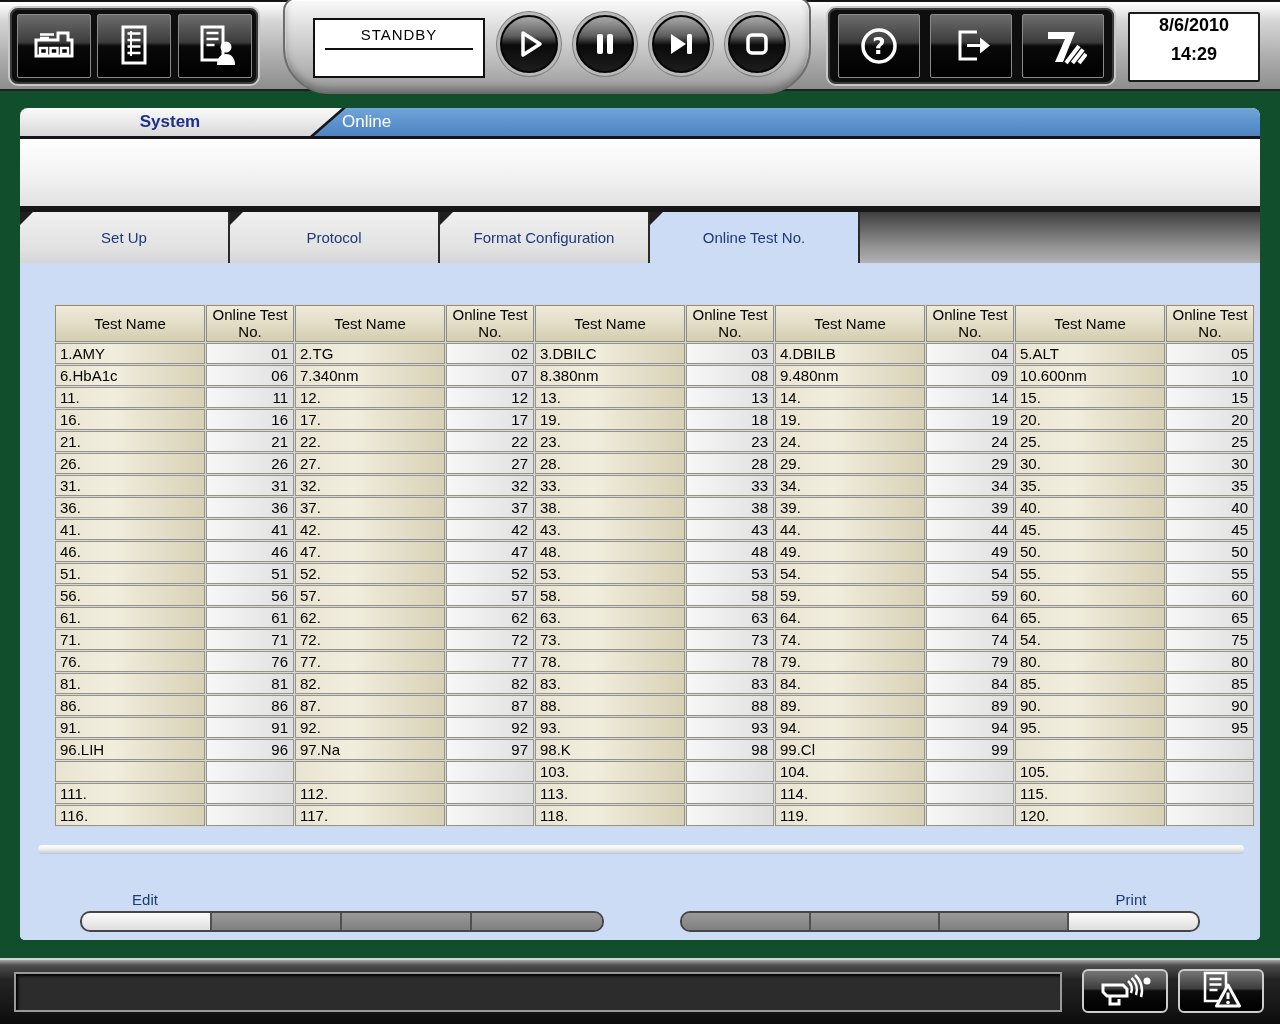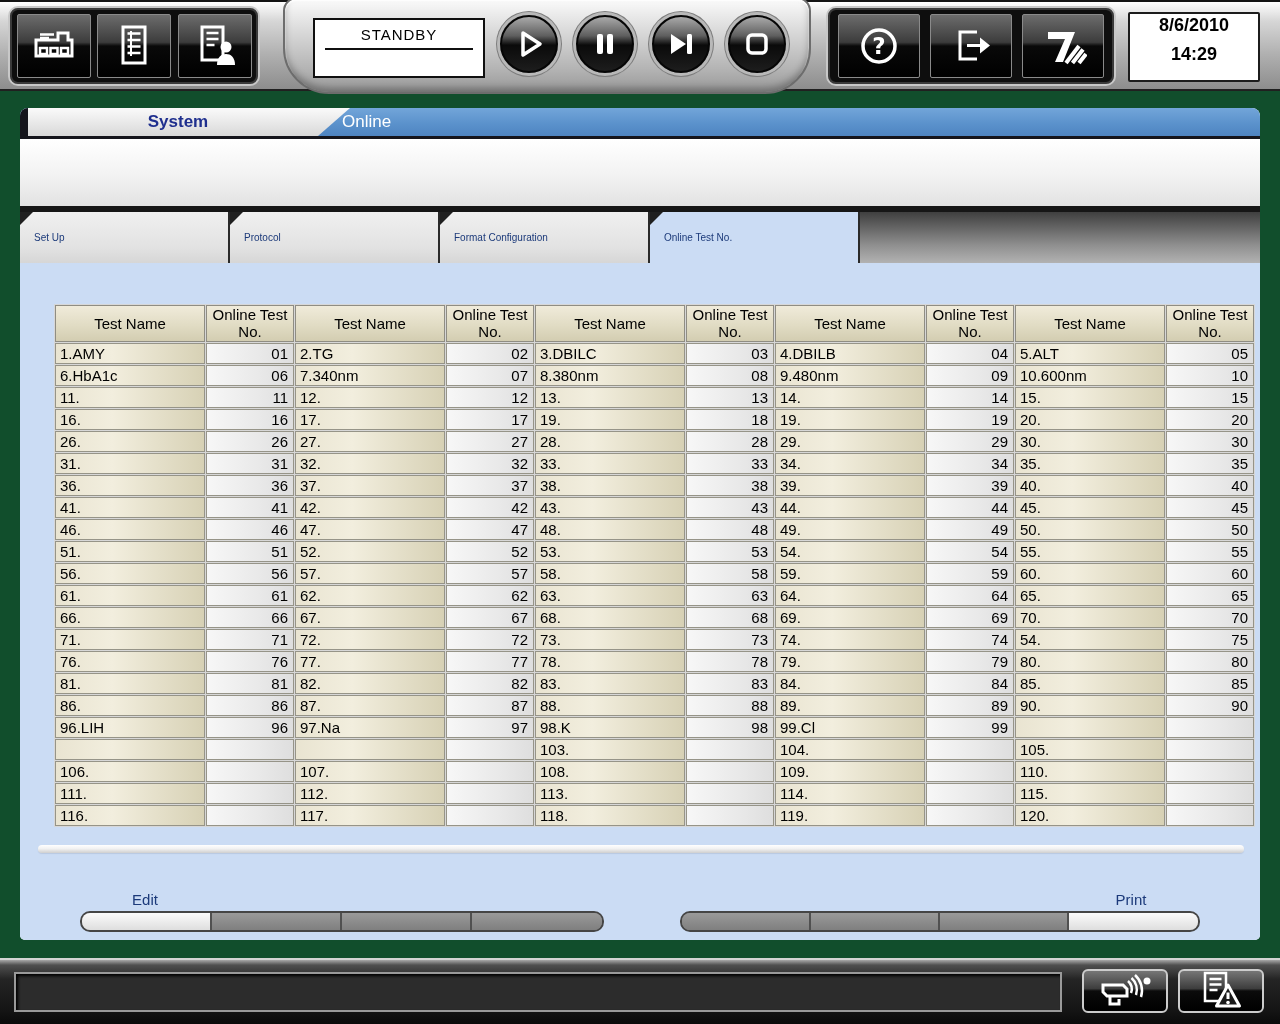--- a/index.html
+++ b/index.html
@@ -42,32 +42,32 @@
   
   .content{position:absolute;left:20px;top:108px;width:1240px;height:832px;background:#fff;
     border-radius:8px 8px 5px 5px;overflow:hidden;}
   .page-header{position:absolute;top:0;left:0;right:0;height:28px;
     background:linear-gradient(180deg,#72a5d9 0%,#5b92cc 55%,#4e84c1 100%);
     border-bottom:3px solid #15151c;}
   .sys-tab-border{position:absolute;left:0;top:0;height:28px;width:326px;background:#15151c;
     clip-path:polygon(0 0,326px 0,294px 100%,0 100%);}
   .system-tab{position:absolute;left:0;top:0;height:28px;width:322px;
     background:linear-gradient(180deg,#fafafa 0%,#e6e6e6 60%,#d8d8d8 100%);
-    clip-path:polygon(0 0,322px 0,290px 100%,0 100%);cursor:pointer;margin-left:8px;}
+    clip-path:polygon(0 0,322px 0,290px 100%,0 100%);cursor:pointer;}
   .system-tab span{display:block;width:300px;text-align:center;line-height:27px;
     font-weight:bold;font-size:17px;color:#1f2f8e;}
   .online-title{position:absolute;left:322px;right:0;top:0;text-align:left;line-height:27px;
     font-weight:normal;font-size:17px;color:#ffffff;}
   .white-zone{position:absolute;top:31px;left:0;right:0;height:67px;
     background:linear-gradient(180deg,#ffffff 0%,#f2f2f2 55%,#e2e2e2 100%);}
   .black-strip{position:absolute;top:98px;left:0;right:0;height:6px;background:#161616;}
   .subtabs{position:absolute;top:104px;left:0;right:0;height:51px;display:flex;}
   .subtab{position:relative;width:210px;box-sizing:border-box;border-right:2px solid #2a2a2a;
     background:linear-gradient(180deg,#f0f0f0 0%,#e2e2e2 70%,#d6d6d6 100%);cursor:pointer;
-    line-height:51px;font-size:10px;color:#1c3a7a;padding-left:14px;}
+    text-align:center;line-height:51px;font-size:15px;color:#1c3a7a;}
   .subtab::before{content:"";position:absolute;left:0;top:0;width:0;height:0;
     border-top:13px solid #1f1f1f;border-right:13px solid transparent;}
   .subtab.active{background:#cbdcf4;}
   .subtab-filler{flex:1;background:linear-gradient(180deg,#3f3f3f 0%,#8f8f8f 65%,#b2b2b2 100%);}
   .main-blue{position:absolute;top:155px;left:0;right:0;height:677px;background:#cbdcf4;}
   
   .ot-table{position:absolute;left:21px;top:41px;border-collapse:separate;border-spacing:1px;
     background:#d7d7d7;table-layout:fixed;margin-left:13px;}
   .ot-table th{height:36px;background:linear-gradient(180deg,#f0ebda 0%,#e1dcc4 55%,#d3cdb1 100%);
     border:1px solid #8f8d83;font-size:15px;font-weight:normal;color:#000;line-height:1.15;
@@ -312,20 +312,32 @@
             <td class="name">17.</td>
             <td class="no">17</td>
             <td class="name">19.</td>
             <td class="no">18</td>
             <td class="name">19.</td>
             <td class="no">19</td>
             <td class="name">20.</td>
             <td class="no">20</td>
           </tr>
           <tr>
+            <td class="name">21.</td>
+            <td class="no">21</td>
+            <td class="name">22.</td>
+            <td class="no">22</td>
+            <td class="name">23.</td>
+            <td class="no">23</td>
+            <td class="name">24.</td>
+            <td class="no">24</td>
+            <td class="name">25.</td>
+            <td class="no">25</td>
+          </tr>
+          <tr>
             <td class="name">26.</td>
             <td class="no">26</td>
             <td class="name">27.</td>
             <td class="no">27</td>
             <td class="name">28.</td>
             <td class="no">28</td>
             <td class="name">29.</td>
             <td class="no">29</td>
             <td class="name">30.</td>
             <td class="no">30</td>
@@ -408,32 +420,20 @@
             <td class="name">62.</td>
             <td class="no">62</td>
             <td class="name">63.</td>
             <td class="no">63</td>
             <td class="name">64.</td>
             <td class="no">64</td>
             <td class="name">65.</td>
             <td class="no">65</td>
           </tr>
           <tr>
-            <td class="name">66.</td>
-            <td class="no">66</td>
-            <td class="name">67.</td>
-            <td class="no">67</td>
-            <td class="name">68.</td>
-            <td class="no">68</td>
-            <td class="name">69.</td>
-            <td class="no">69</td>
-            <td class="name">70.</td>
-            <td class="no">70</td>
-          </tr>
-          <tr>
             <td class="name">71.</td>
             <td class="no">71</td>
             <td class="name">72.</td>
             <td class="no">72</td>
             <td class="name">73.</td>
             <td class="no">73</td>
             <td class="name">74.</td>
             <td class="no">74</td>
             <td class="name">54.</td>
             <td class="no">75</td>
@@ -468,20 +468,32 @@
             <td class="name">87.</td>
             <td class="no">87</td>
             <td class="name">88.</td>
             <td class="no">88</td>
             <td class="name">89.</td>
             <td class="no">89</td>
             <td class="name">90.</td>
             <td class="no">90</td>
           </tr>
           <tr>
+            <td class="name">91.</td>
+            <td class="no">91</td>
+            <td class="name">92.</td>
+            <td class="no">92</td>
+            <td class="name">93.</td>
+            <td class="no">93</td>
+            <td class="name">94.</td>
+            <td class="no">94</td>
+            <td class="name">95.</td>
+            <td class="no">95</td>
+          </tr>
+          <tr>
             <td class="name">96.LIH</td>
             <td class="no">96</td>
             <td class="name">97.Na</td>
             <td class="no">97</td>
             <td class="name">98.K</td>
             <td class="no">98</td>
             <td class="name">99.Cl</td>
             <td class="no">99</td>
             <td class="name"></td>
             <td class="no"></td>
@@ -489,32 +501,20 @@
           <tr>
             <td class="name"></td>
             <td class="no"></td>
             <td class="name"></td>
             <td class="no"></td>
             <td class="name">103.</td>
             <td class="no"></td>
             <td class="name">104.</td>
             <td class="no"></td>
             <td class="name">105.</td>
-            <td class="no"></td>
-          </tr>
-          <tr>
-            <td class="name">106.</td>
-            <td class="no"></td>
-            <td class="name">107.</td>
-            <td class="no"></td>
-            <td class="name">108.</td>
-            <td class="no"></td>
-            <td class="name">109.</td>
-            <td class="no"></td>
-            <td class="name">110.</td>
             <td class="no"></td>
           </tr>
           <tr>
             <td class="name">111.</td>
             <td class="no"></td>
             <td class="name">112.</td>
             <td class="no"></td>
             <td class="name">113.</td>
             <td class="no"></td>
             <td class="name">114.</td>

